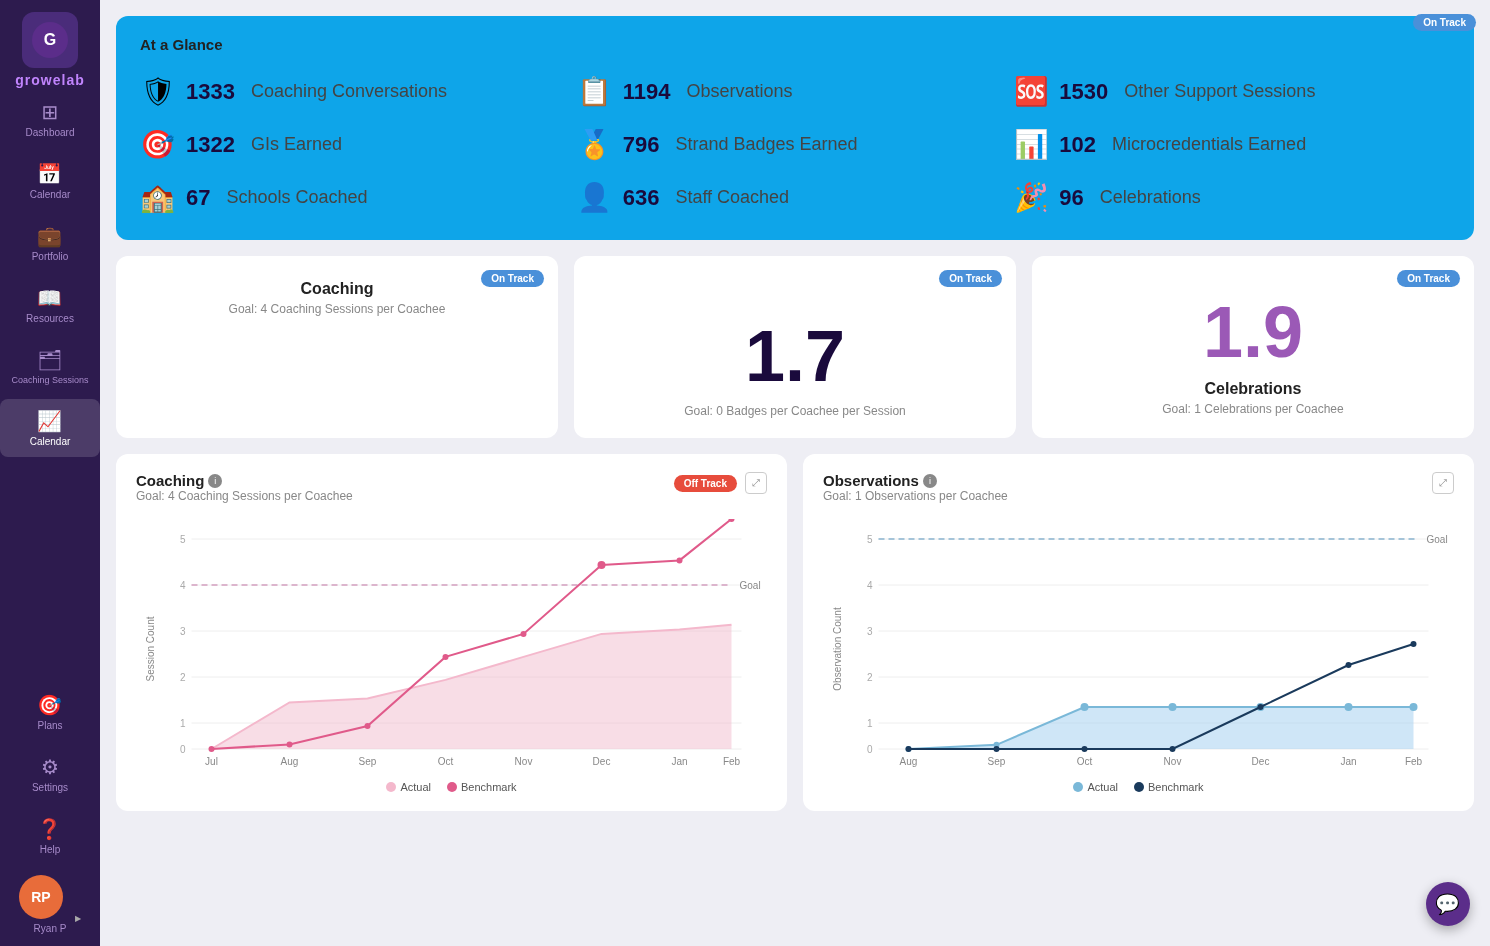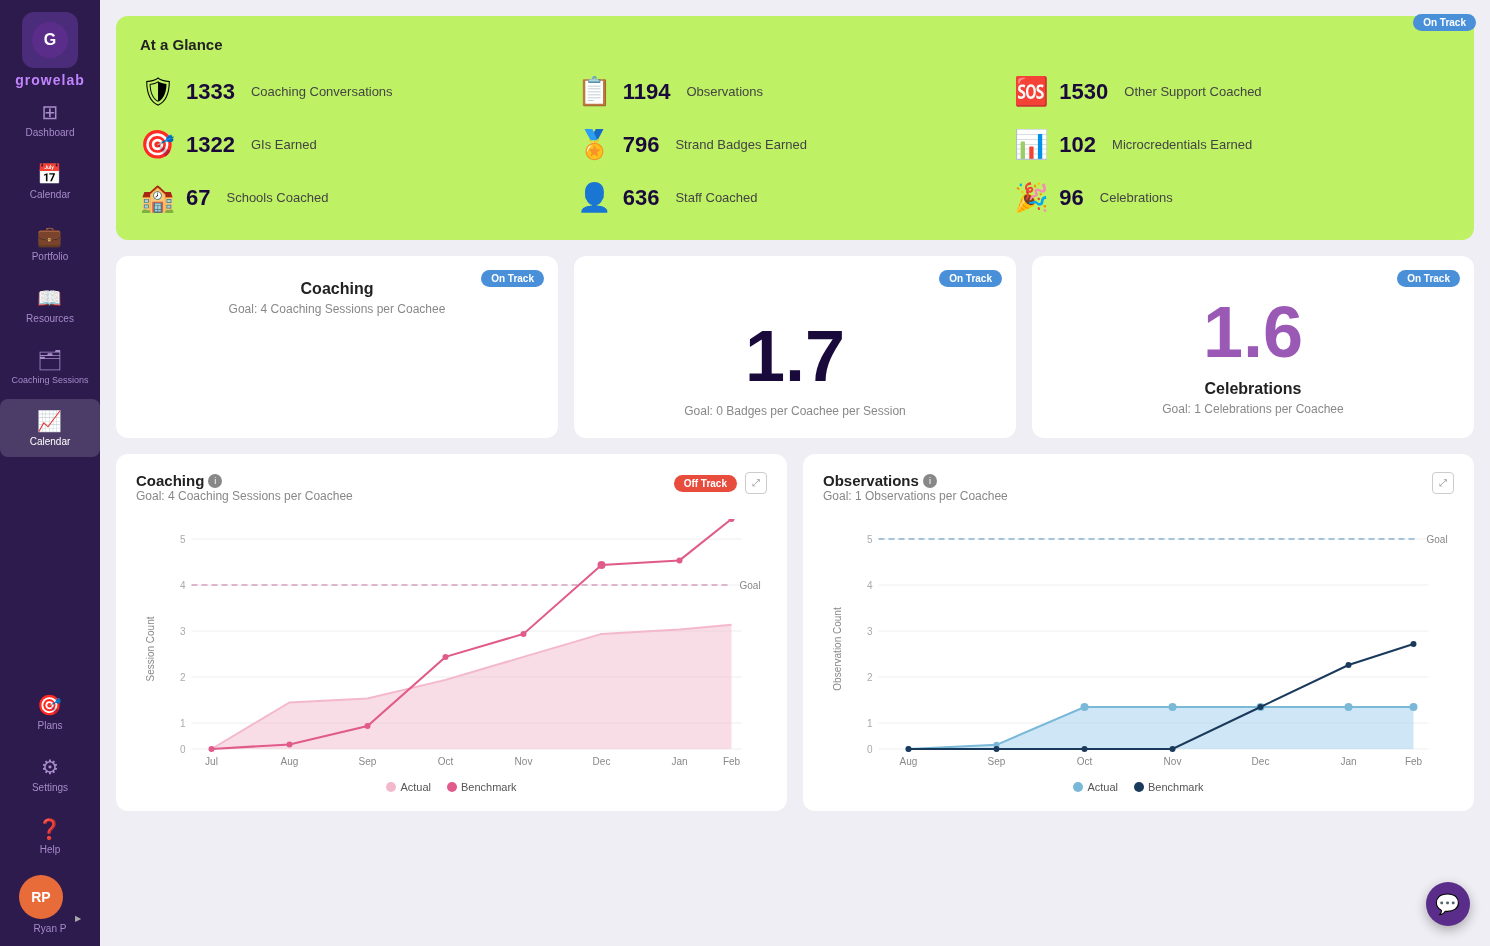--- a/index.html
+++ b/index.html
@@ -64,21 +64,21 @@
     
     .main {
       flex: 1;
       overflow-y: auto;
       padding: 16px;
       background: #eeeef4;
     }
 
     
     .card {
-      background: #bef264;
+      background: #0ea5e9;
       border-radius: 12px;
       padding: 20px 24px;
       margin-bottom: 16px;
     }
     .card-title {
       font-size: 15px;
       font-weight: 700;
       color: #222;
       margin-bottom: 16px;
     }
@@ -99,21 +99,21 @@
       width: 36px;
       text-align: center;
     }
     .stat-number {
       font-size: 22px;
       font-weight: 800;
       color: #1a0a3c;
       margin-right: 6px;
     }
     .stat-label {
-      font-size: 13px;
+      font-size: 18px;
       color: #444;
     }
 
     
     .metric-row {
       display: grid;
       grid-template-columns: repeat(3, 1fr);
       gap: 16px;
       margin-bottom: 16px;
     }
@@ -325,21 +325,21 @@
         <span class="stat-label">Coaching Conversations</span>
       </div>
       <div class="stat-item">
         <span class="stat-icon">📋</span>
         <span class="stat-number">1194</span>
         <span class="stat-label">Observations</span>
       </div>
       <div class="stat-item">
         <span class="stat-icon">🆘</span>
         <span class="stat-number">1530</span>
-        <span class="stat-label">Other Support Coached</span>
+        <span class="stat-label">Other Support Sessions</span>
       </div>
 
       <div class="stat-item">
         <span class="stat-icon">🎯</span>
         <span class="stat-number">1322</span>
         <span class="stat-label">GIs Earned</span>
       </div>
       <div class="stat-item">
         <span class="stat-icon">🏅</span>
         <span class="stat-number">796</span>
@@ -375,21 +375,21 @@
       <div class="metric-name">Coaching</div>
       <div class="metric-goal">Goal: 4 Coaching Sessions per Coachee</div>
     </div>
     <div class="metric-card">
       <span class="on-track-badge">On Track</span>
       <div class="metric-value navy">1.7</div>
       <div class="metric-goal">Goal: 0 Badges per Coachee per Session</div>
     </div>
     <div class="metric-card">
       <span class="on-track-badge">On Track</span>
-      <div class="metric-value purple">1.6</div>
+      <div class="metric-value purple">1.9</div>
       <div class="metric-name">Celebrations</div>
       <div class="metric-goal">Goal: 1 Celebrations per Coachee</div>
     </div>
   </div>
 
   <div class="chart-row">
 
     <div class="chart-card">
       <div class="chart-header">
         <div>

